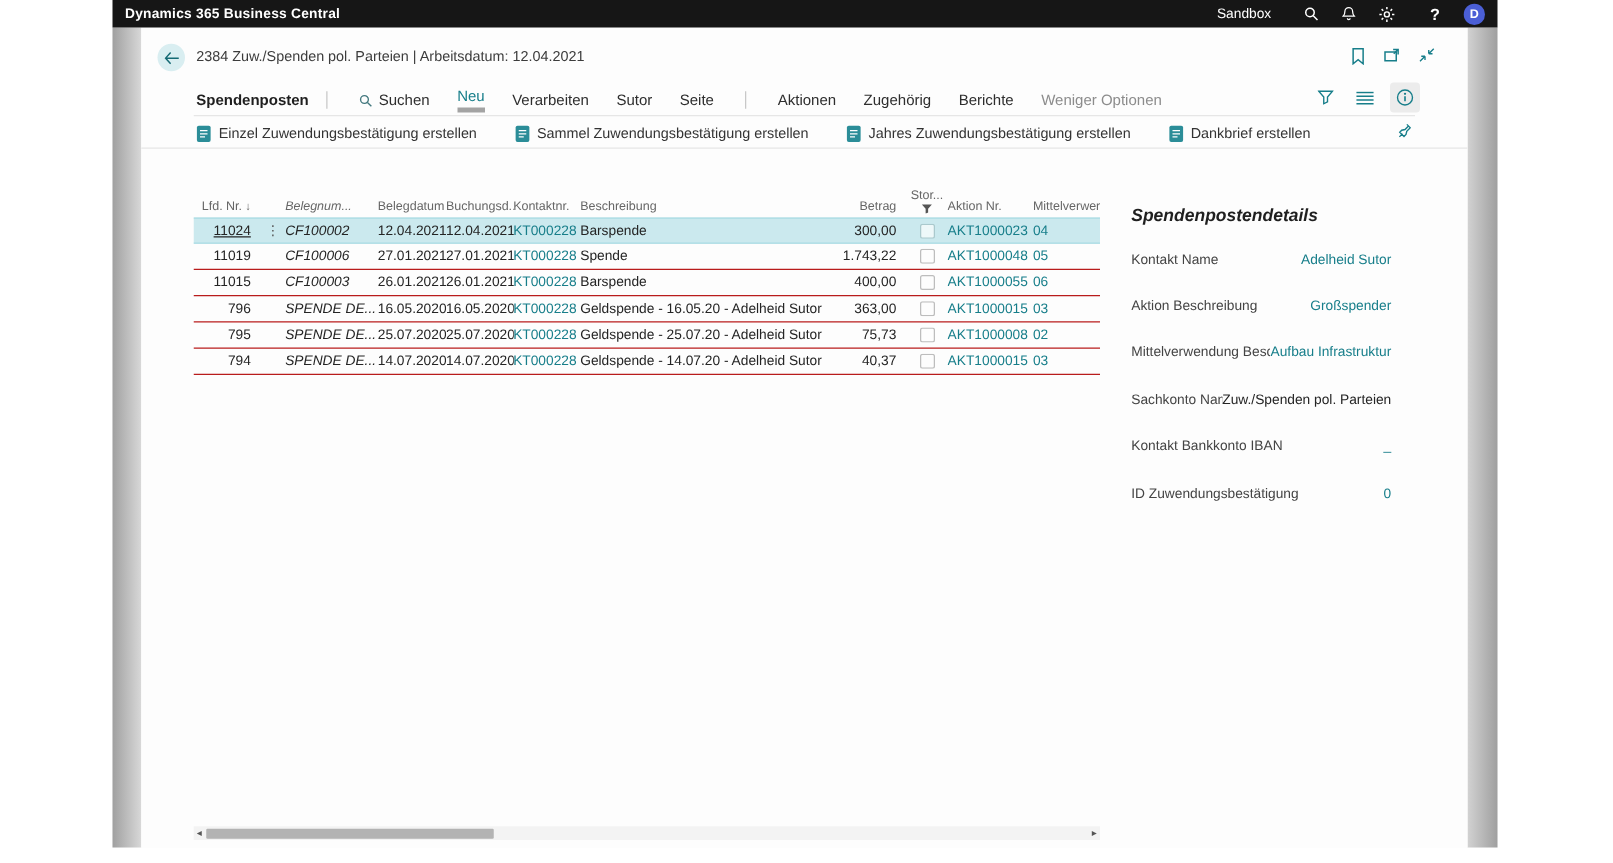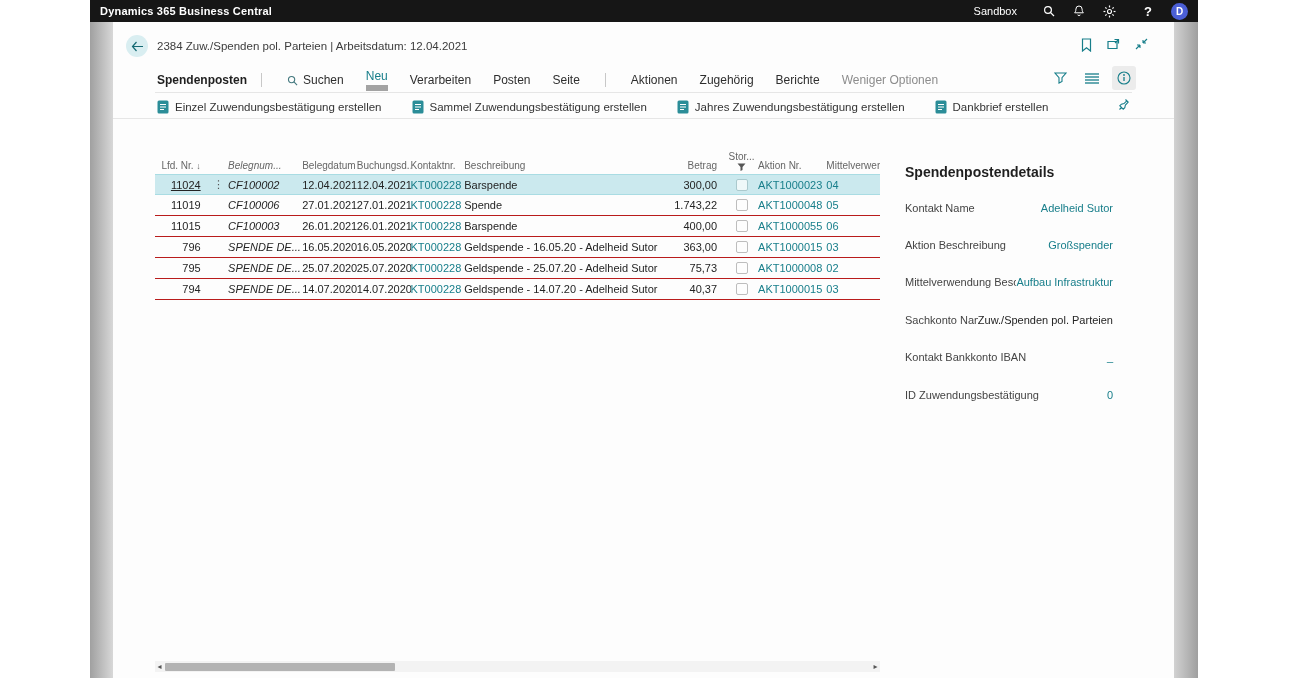--- a/index.html
+++ b/index.html
@@ -35,21 +35,21 @@
 
   .head-icons { position:absolute; right:26px; top:16px; display:flex; gap:15px; }
   .head-icons span { cursor:pointer; }
 
   
   .menubar { position:absolute; left:44px; top:47px; height:22px; display:flex;
              align-items:center; font-size:12px; color:#2e2e2e; }
   .menubar .caption { font-weight:bold; color:#1f1f1f; }
   .vdivider { width:1px; height:14px; background:#c8c8c8; margin:0 14px; }
   .menu-item { margin:0 11px; cursor:pointer; white-space:nowrap; display:flex; align-items:center; gap:5px; }
-  .menu-item.active { color:#177e8a; border-bottom:6px solid #a3a3a3; padding-bottom:2px; }
+  .menu-item.active { color:#177e8a; border-bottom:4px solid #a3a3a3; padding-bottom:2px; }
   .menu-item.muted { color:#8c8c8c; }
 
   .view-icons { position:absolute; right:38px; top:44px; display:flex; gap:8px; align-items:center; }
   .view-icons .vi { width:24px; height:24px; display:flex; align-items:center; justify-content:center;
                     cursor:pointer; border-radius:3px; }
   .view-icons .vi.selected { background:#ececec; }
 
   .divider1 { position:absolute; left:42px; right:42px; top:70px; height:1px; background:#e6e6e6; }
   .actionbar { position:absolute; left:44px; top:74px; height:22px; display:flex; gap:30px;
                font-size:11.5px; color:#333; }
@@ -84,21 +84,21 @@
 
   
   .hscroll { position:absolute; left:42px; top:639px; width:725px; height:11px; background:#f3f3f3;
              display:flex; align-items:center; }
   .hs-arrow { width:9px; font-size:8px; color:#555; text-align:center; cursor:pointer; line-height:11px; }
   .hs-thumb { position:absolute; left:10px; top:1.5px; width:230px; height:8px; background:#b3b3b3;
               border-radius:1px; cursor:grab; }
 
   
   .panel { position:absolute; left:792px; top:142px; width:208px; }
-  .panel-title { font-size:14px; font-weight:bold; color:#1f1f1f; }
+  .panel-title { font-size:14px; font-weight:bold; color:#1f1f1f;font-style:italic; }
   .panel-fields { margin-top:16px; }
   .detail-row { display:flex; justify-content:space-between; align-items:center;
                 height:19.4px; font-size:11px; color:#444;margin-top:18px; }
   .d-label { overflow:hidden; white-space:nowrap; }
   .d-value { white-space:nowrap; color:#242424; }
   .d-value.link { color:#177e8a; cursor:pointer; }
 
   svg { display:block; }
 </style>
 </head>
@@ -176,21 +176,21 @@
       <span class="vdivider"></span>
       <span id="menu-items" style="display: flex; align-items: center;">
           <span class="menu-item"><span>
               <svg width="11" height="11" viewBox="0 0 12 12">
                 <circle cx="5" cy="5" r="3.4" fill="none" stroke="#44797f" stroke-width="1.2"></circle>
                 <line x1="7.6" y1="7.6" x2="11" y2="11" stroke="#44797f" stroke-width="1.2"></line>
               </svg>
             </span>Suchen</span>
           <span class="menu-item active">Neu</span>
           <span class="menu-item">Verarbeiten</span>
-          <span class="menu-item">Posten</span>
+          <span class="menu-item">Sutor</span>
           <span class="menu-item">Seite</span>
           <span class="vdivider"></span>
           <span class="menu-item">Aktionen</span>
           <span class="menu-item">Zugehörig</span>
           <span class="menu-item">Berichte</span>
           <span class="menu-item muted">Weniger Optionen</span>
         </span>
     </div>
 
     <div class="view-icons">

